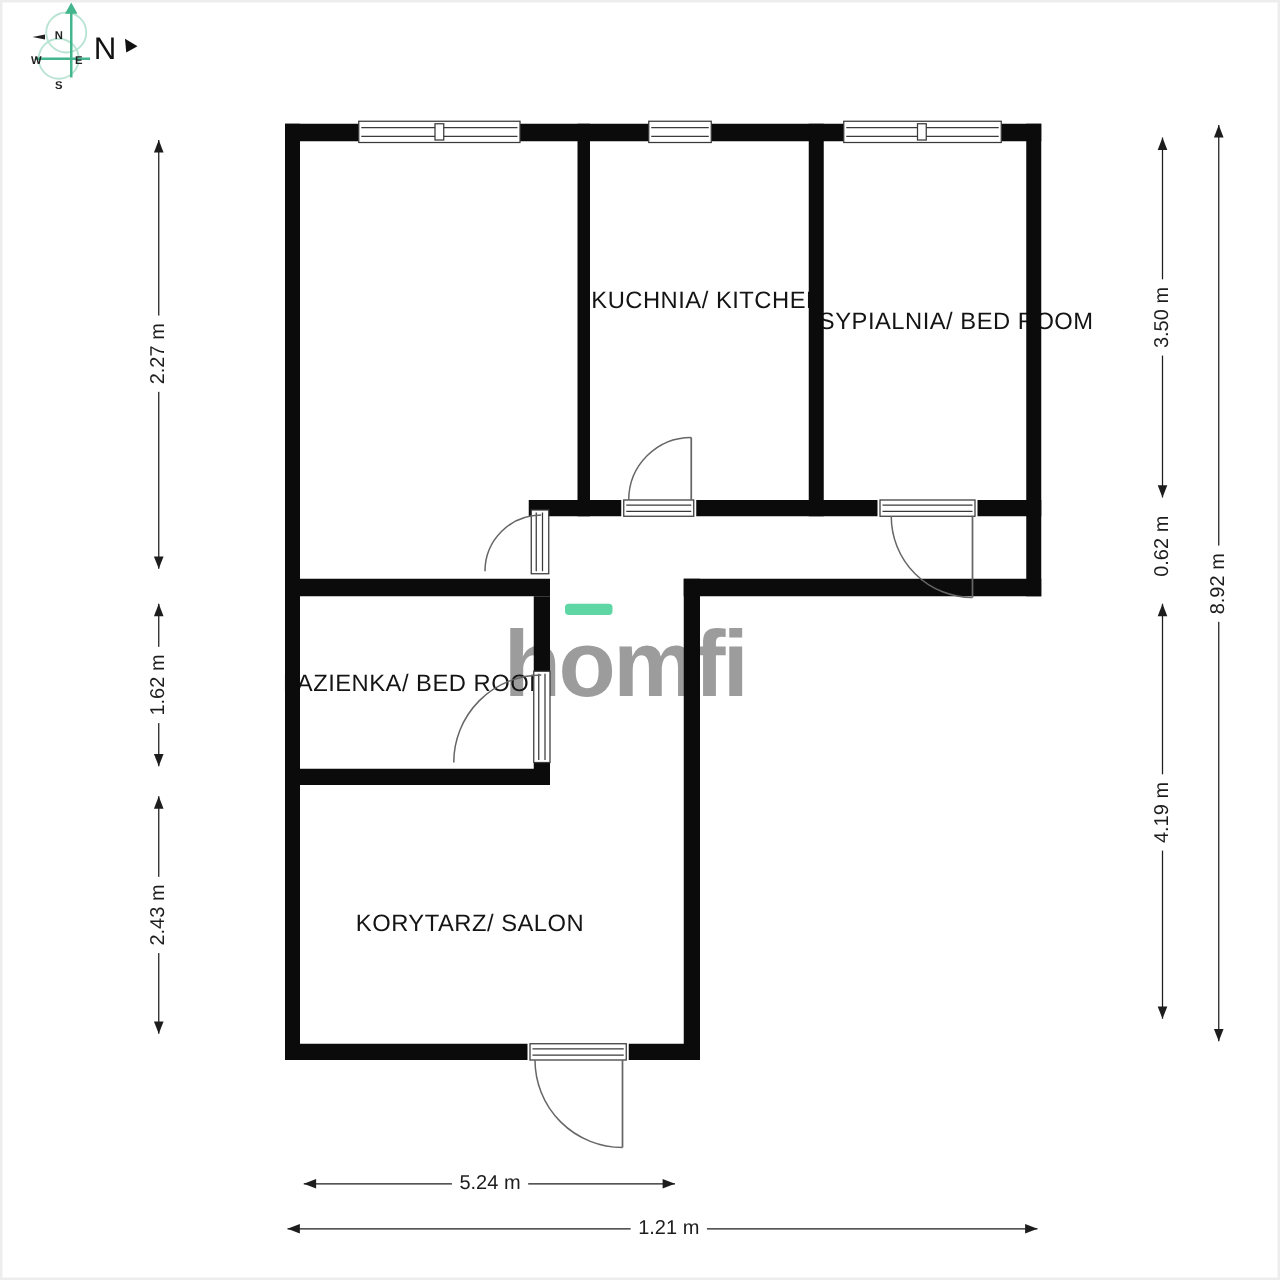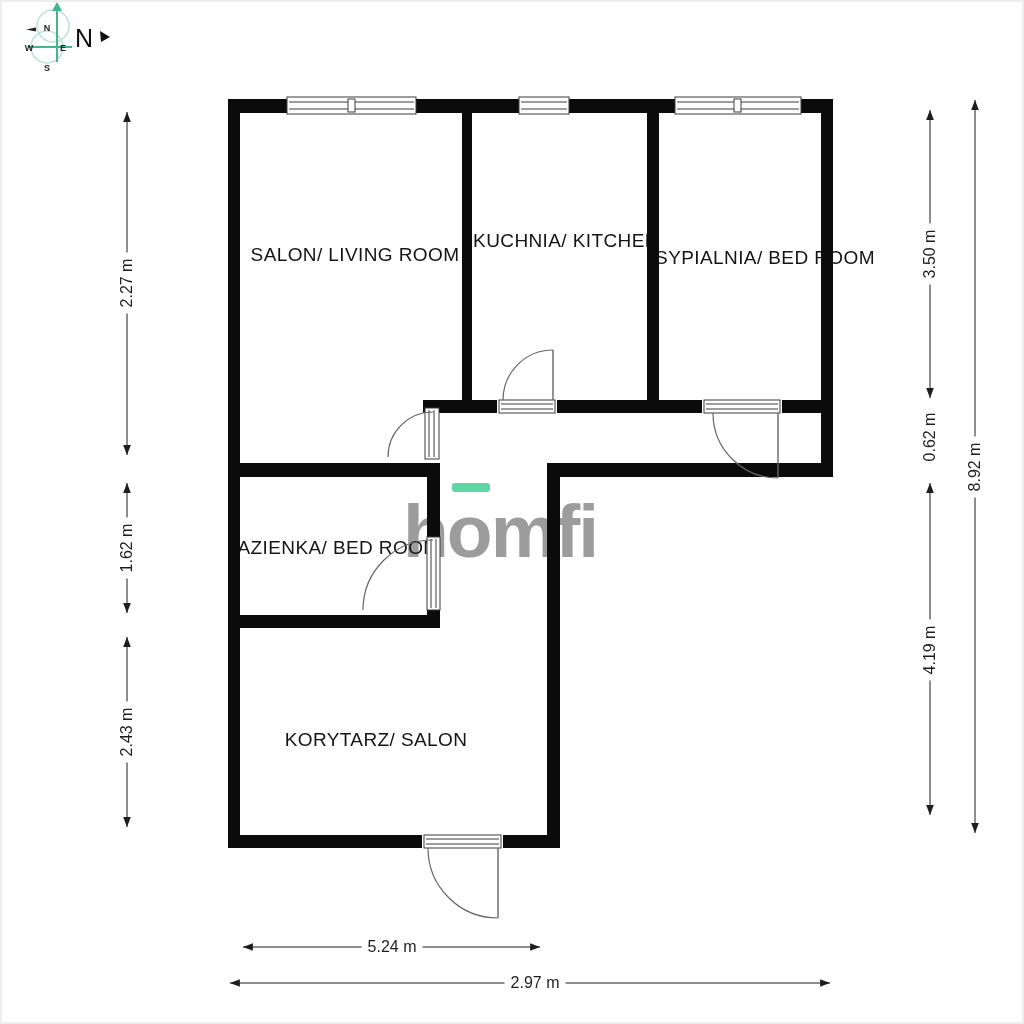--- a/index.html
+++ b/index.html
@@ -20,21 +20,20 @@
   .dim.h{transform:translate(-50%,-50%);}
 </style>
 </head>
 <body>
 
 <div class="canvas">
 
   <div class="watermark">homfi</div>
   <div class="watermark-bar"></div>
 
-  <div class="room-label" style="left:355px;top:255px">SALON/ LIVING ROOM</div>
   <div class="room-label" style="left:566px;top:241px">KUCHNIA/ KITCHEN</div>
   <div class="room-label" style="left:765px;top:258px">SYPIALNIA/ BED ROOM</div>
   <div class="room-label" style="left:333px;top:548px">LAZIENKA/ BED ROOM</div>
   <div class="room-label" style="left:376px;top:740px">KORYTARZ/ SALON</div>
 
   <svg class="plan" width="1024" height="1024" viewBox="0 0 1024 1024">
 
     <g fill="#0b0b0b">
       <rect x="228" y="99" width="605" height="14"></rect>
       <rect x="228" y="99" width="12" height="749"></rect>
@@ -152,15 +151,15 @@
   </svg>
 
   <div class="dim v" style="left:127px;top:283px">2.27 m</div>
   <div class="dim v" style="left:127px;top:548px">1.62 m</div>
   <div class="dim v" style="left:127px;top:732px">2.43 m</div>
   <div class="dim v" style="left:930px;top:254px">3.50 m</div>
   <div class="dim v" style="left:930px;top:437px">0.62 m</div>
   <div class="dim v" style="left:930px;top:650px">4.19 m</div>
   <div class="dim v" style="left:975px;top:467px">8.92 m</div>
   <div class="dim h" style="left:392px;top:947px">5.24 m</div>
-  <div class="dim h" style="left:535px;top:983px">2.97 m</div>
+  <div class="dim h" style="left:535px;top:983px">1.21 m</div>
 
 </div>
 
 </body></html>

